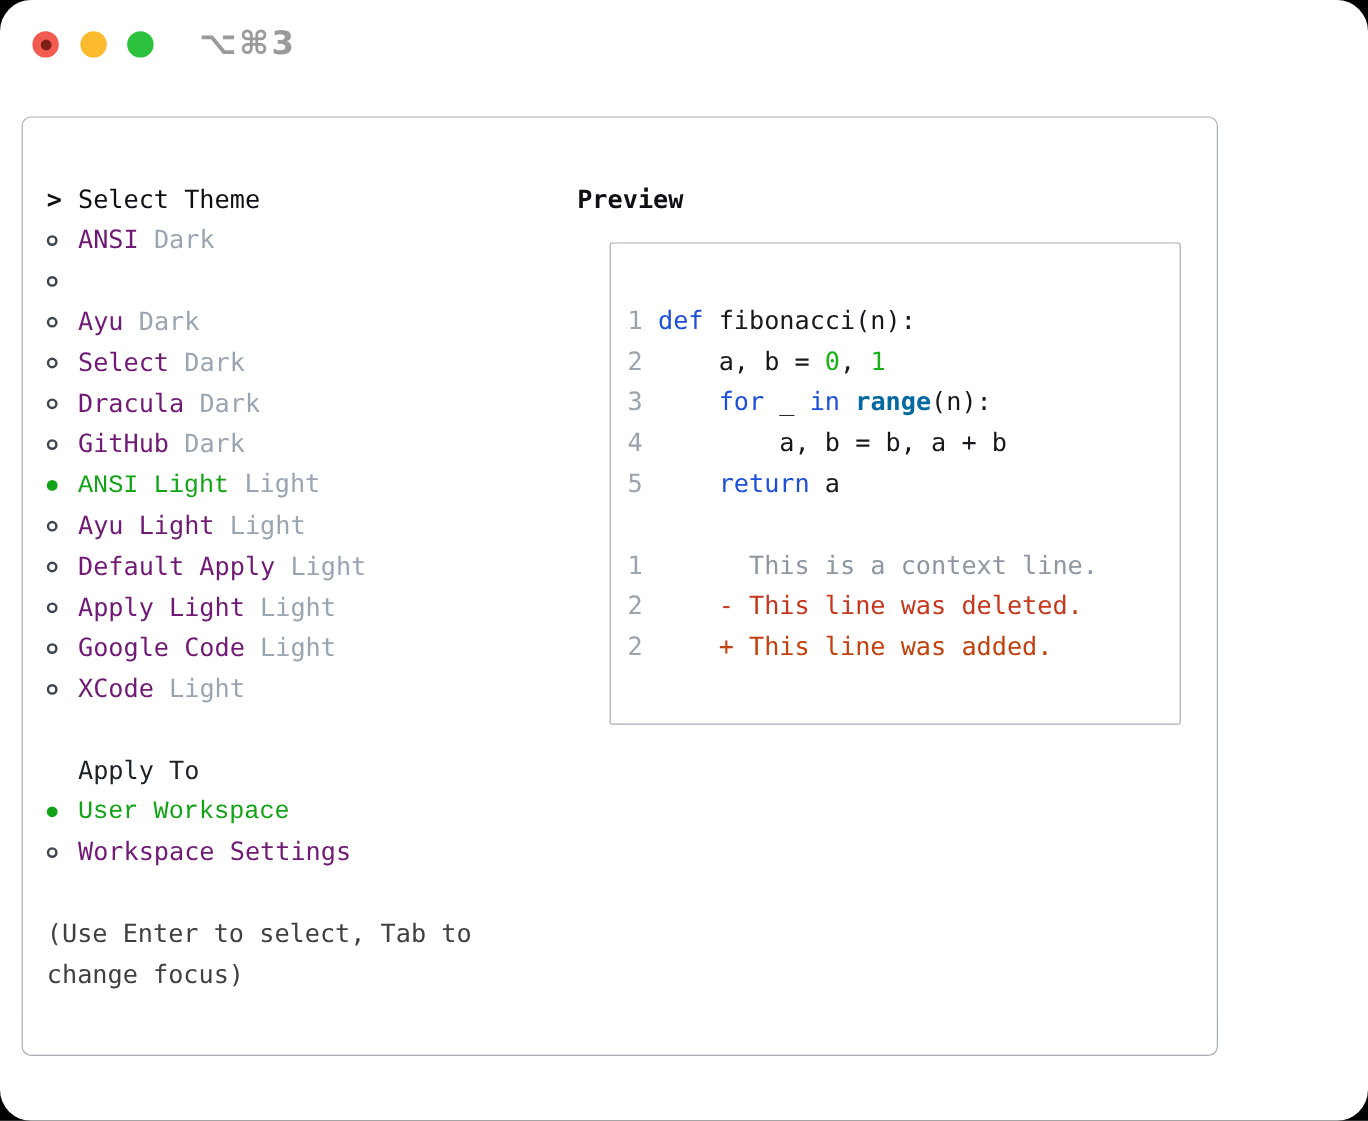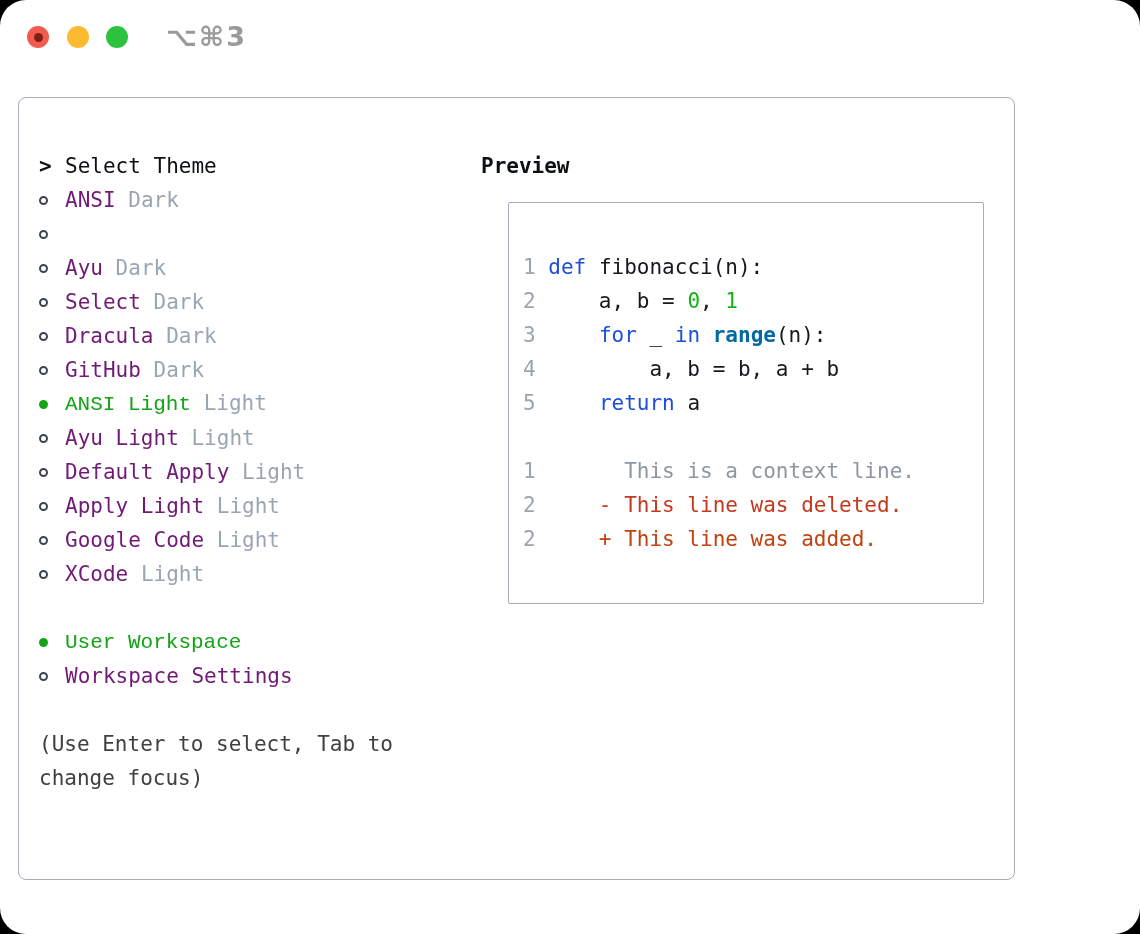--- a/index.html
+++ b/index.html
@@ -118,20 +118,24 @@
           <div class="row selected"><span class="mark"><span class="circle"></span></span><span><span class="name">ANSI Light</span> <span class="variant">Light</span></span></div>
           <div class="row"><span class="mark"><span class="circle"></span></span><span><span class="name">Ayu Light</span> <span class="variant">Light</span></span></div>
           <div class="row"><span class="mark"><span class="circle"></span></span><span><span class="name">Default Apply</span> <span class="variant">Light</span></span></div>
           <div class="row"><span class="mark"><span class="circle"></span></span><span><span class="name">Apply Light</span> <span class="variant">Light</span></span></div>
           <div class="row"><span class="mark"><span class="circle"></span></span><span><span class="name">Google Code</span> <span class="variant">Light</span></span></div>
           <div class="row"><span class="mark"><span class="circle"></span></span><span><span class="name">XCode</span> <span class="variant">Light</span></span></div>
         </div>
 
       <div class="blank-row"></div>
 
+      <div class="row">
+        <span class="mark"></span>
+        <span class="section-title">Apply To</span>
+      </div>
 
       <div id="apply-rows">
           <div class="row selected"><span class="mark"><span class="circle"></span></span><span><span class="name">User Workspace</span></span></div>
           <div class="row"><span class="mark"><span class="circle"></span></span><span><span class="name">Workspace Settings</span></span></div>
         </div>
 
       <div class="blank-row"></div>
 
       <div class="help">(Use Enter to select, Tab to</div>
       <div class="help">change focus)</div>

